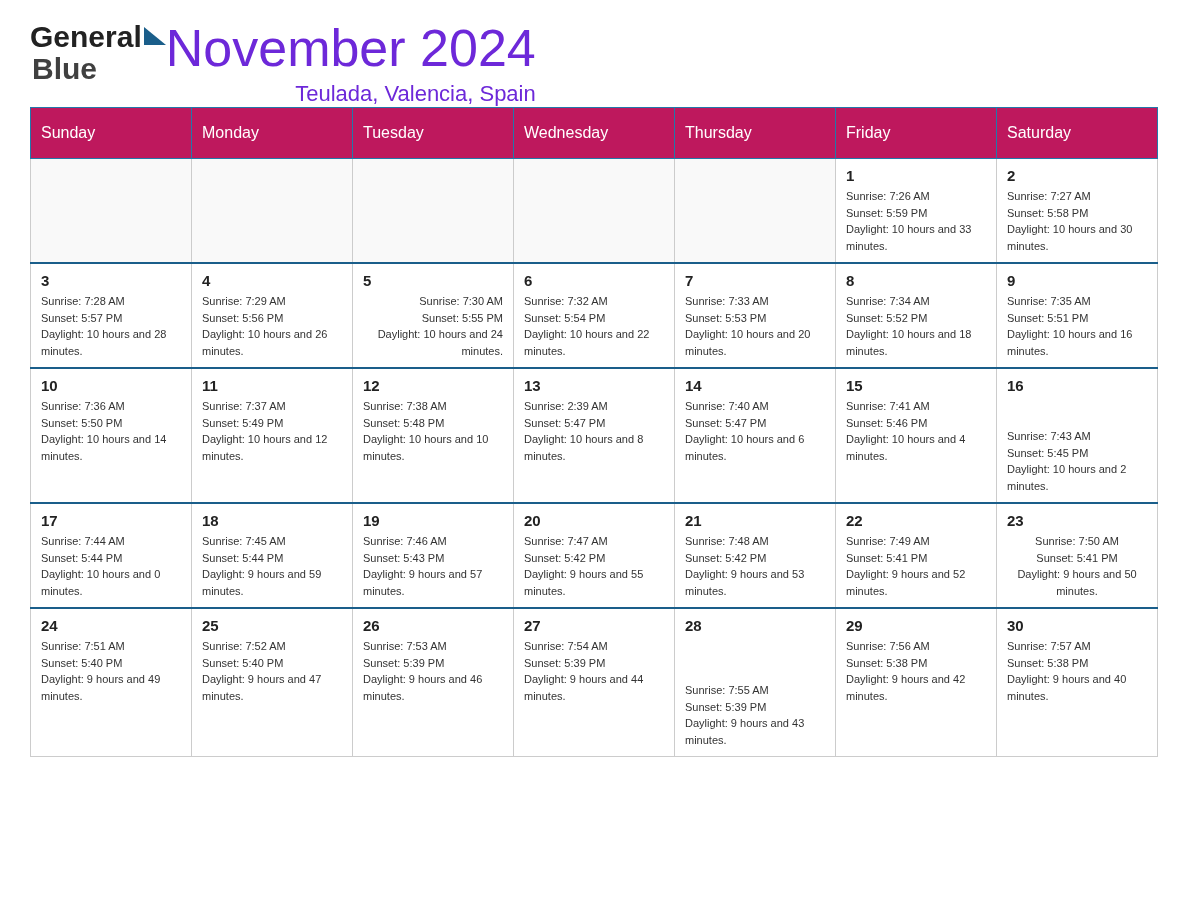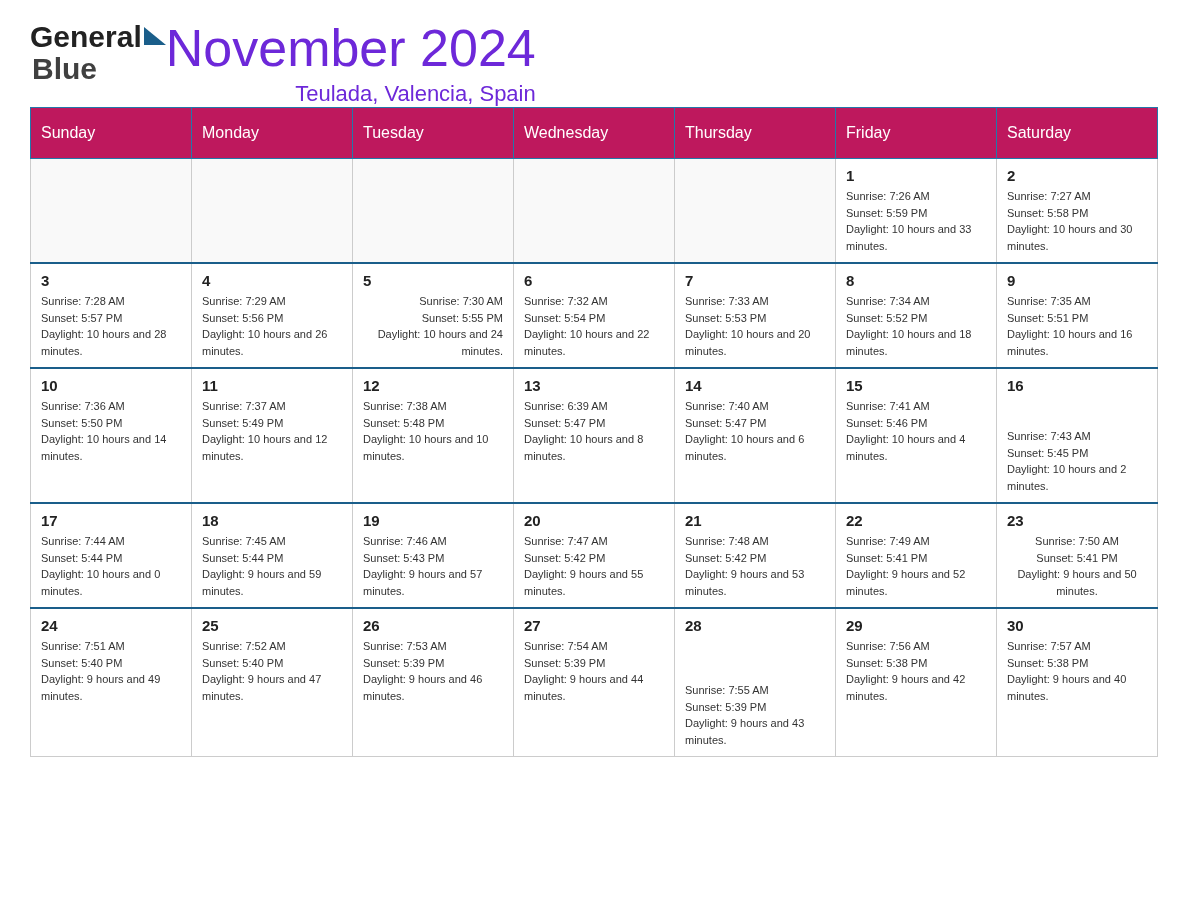--- a/index.html
+++ b/index.html
@@ -203,21 +203,21 @@
 Daylight: 10 hours and 12 minutes.</div>
         </td>
         <td>
           <div class="day-number">12</div>
           <div class="day-info" style="white-space: pre-line;">Sunrise: 7:38 AM
 Sunset: 5:48 PM
 Daylight: 10 hours and 10 minutes.</div>
         </td>
         <td>
           <div class="day-number">13</div>
-          <div class="day-info" style="white-space: pre-line;">Sunrise: 6:39 AM
+          <div class="day-info" style="white-space: pre-line;">Sunrise: 2:39 AM
 Sunset: 5:47 PM
 Daylight: 10 hours and 8 minutes.</div>
         </td>
         <td>
           <div class="day-number">14</div>
           <div class="day-info" style="white-space: pre-line;">Sunrise: 7:40 AM
 Sunset: 5:47 PM
 Daylight: 10 hours and 6 minutes.</div>
         </td>
         <td>

